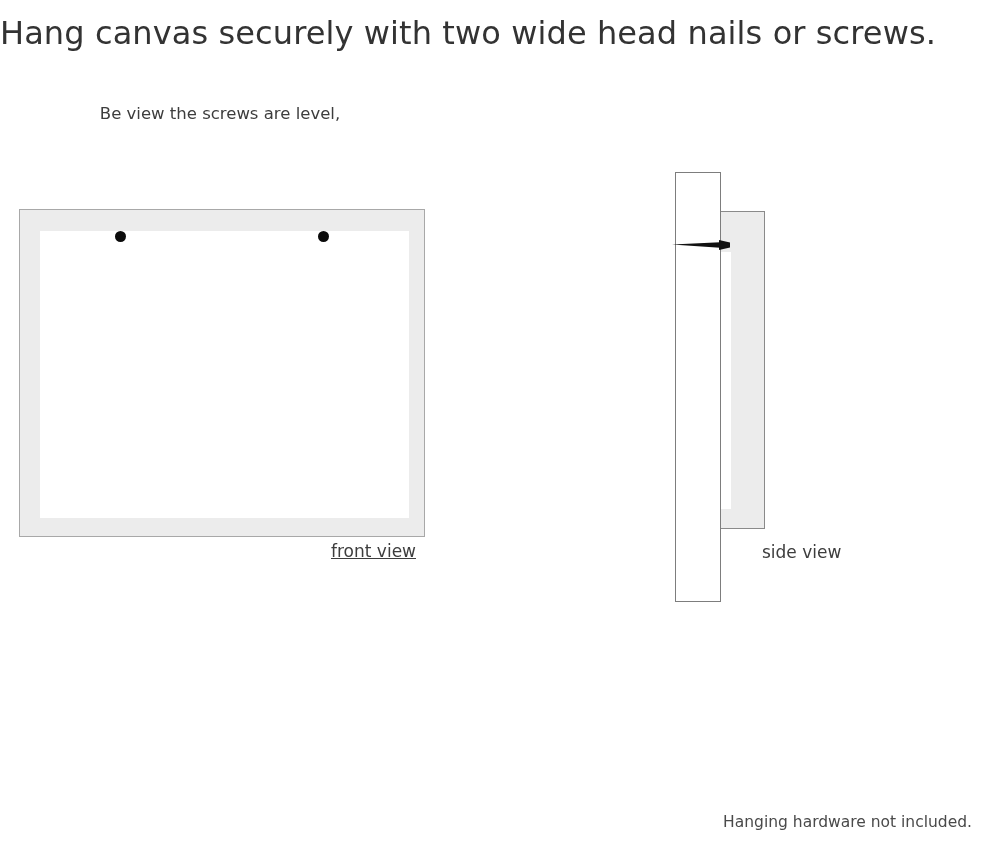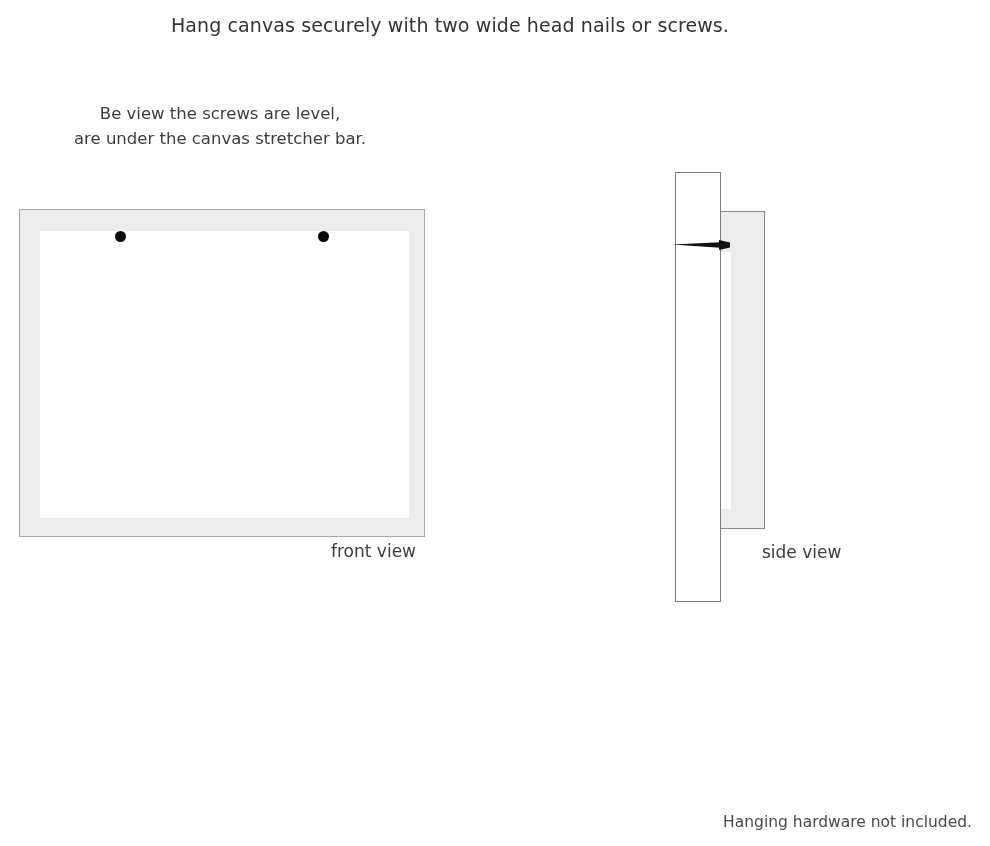--- a/index.html
+++ b/index.html
@@ -23,21 +23,21 @@
     inset: 0;
   }
 
   
   .title {
     position: absolute;
     left: 0;
     top: 14px;
     width: 900px;
     text-align: center;
-    font-size: 19px;
+    font-size: 32px;
     font-weight: 400;
     letter-spacing: 0.1px;
     color: #333333;
     white-space: nowrap;
   }
 
   
   .caption {
     position: absolute;
     text-align: center;
@@ -89,21 +89,21 @@
   }
   .screw-dot.left  { left: 115px; }
   .screw-dot.right { left: 318px; }
 
   .view-label {
     position: absolute;
     font-size: 17px;
     color: #3d3d3d;
     white-space: nowrap;
   }
-  .label-front { left: 331px; top: 541px; }
+  .label-front { left: 331px; top: 541px; text-decoration: underline; }
   .label-side  { left: 762px; top: 542px; }
 
   
   .wall {
     position: absolute;
     left: 675px;
     top: 172px;
     width: 46px;
     height: 430px;
     background: #ffffff;
@@ -155,21 +155,20 @@
 </style>
 </head>
 <body>
 
 <div class="stage">
 
   <div class="title">Hang canvas securely with two wide head nails or screws.</div>
 
   <div class="caption caption-left">
     <span class="line">Be view the screws are level,</span>
-    <span class="line">are under the canvas stretcher bar.</span>
   </div>
 
 
   <div class="front-view">
     <div class="front-view-inner"></div>
   </div>
   <div class="screw-dot left"></div>
   <div class="screw-dot right"></div>
   <div class="view-label label-front">front view</div>
 

